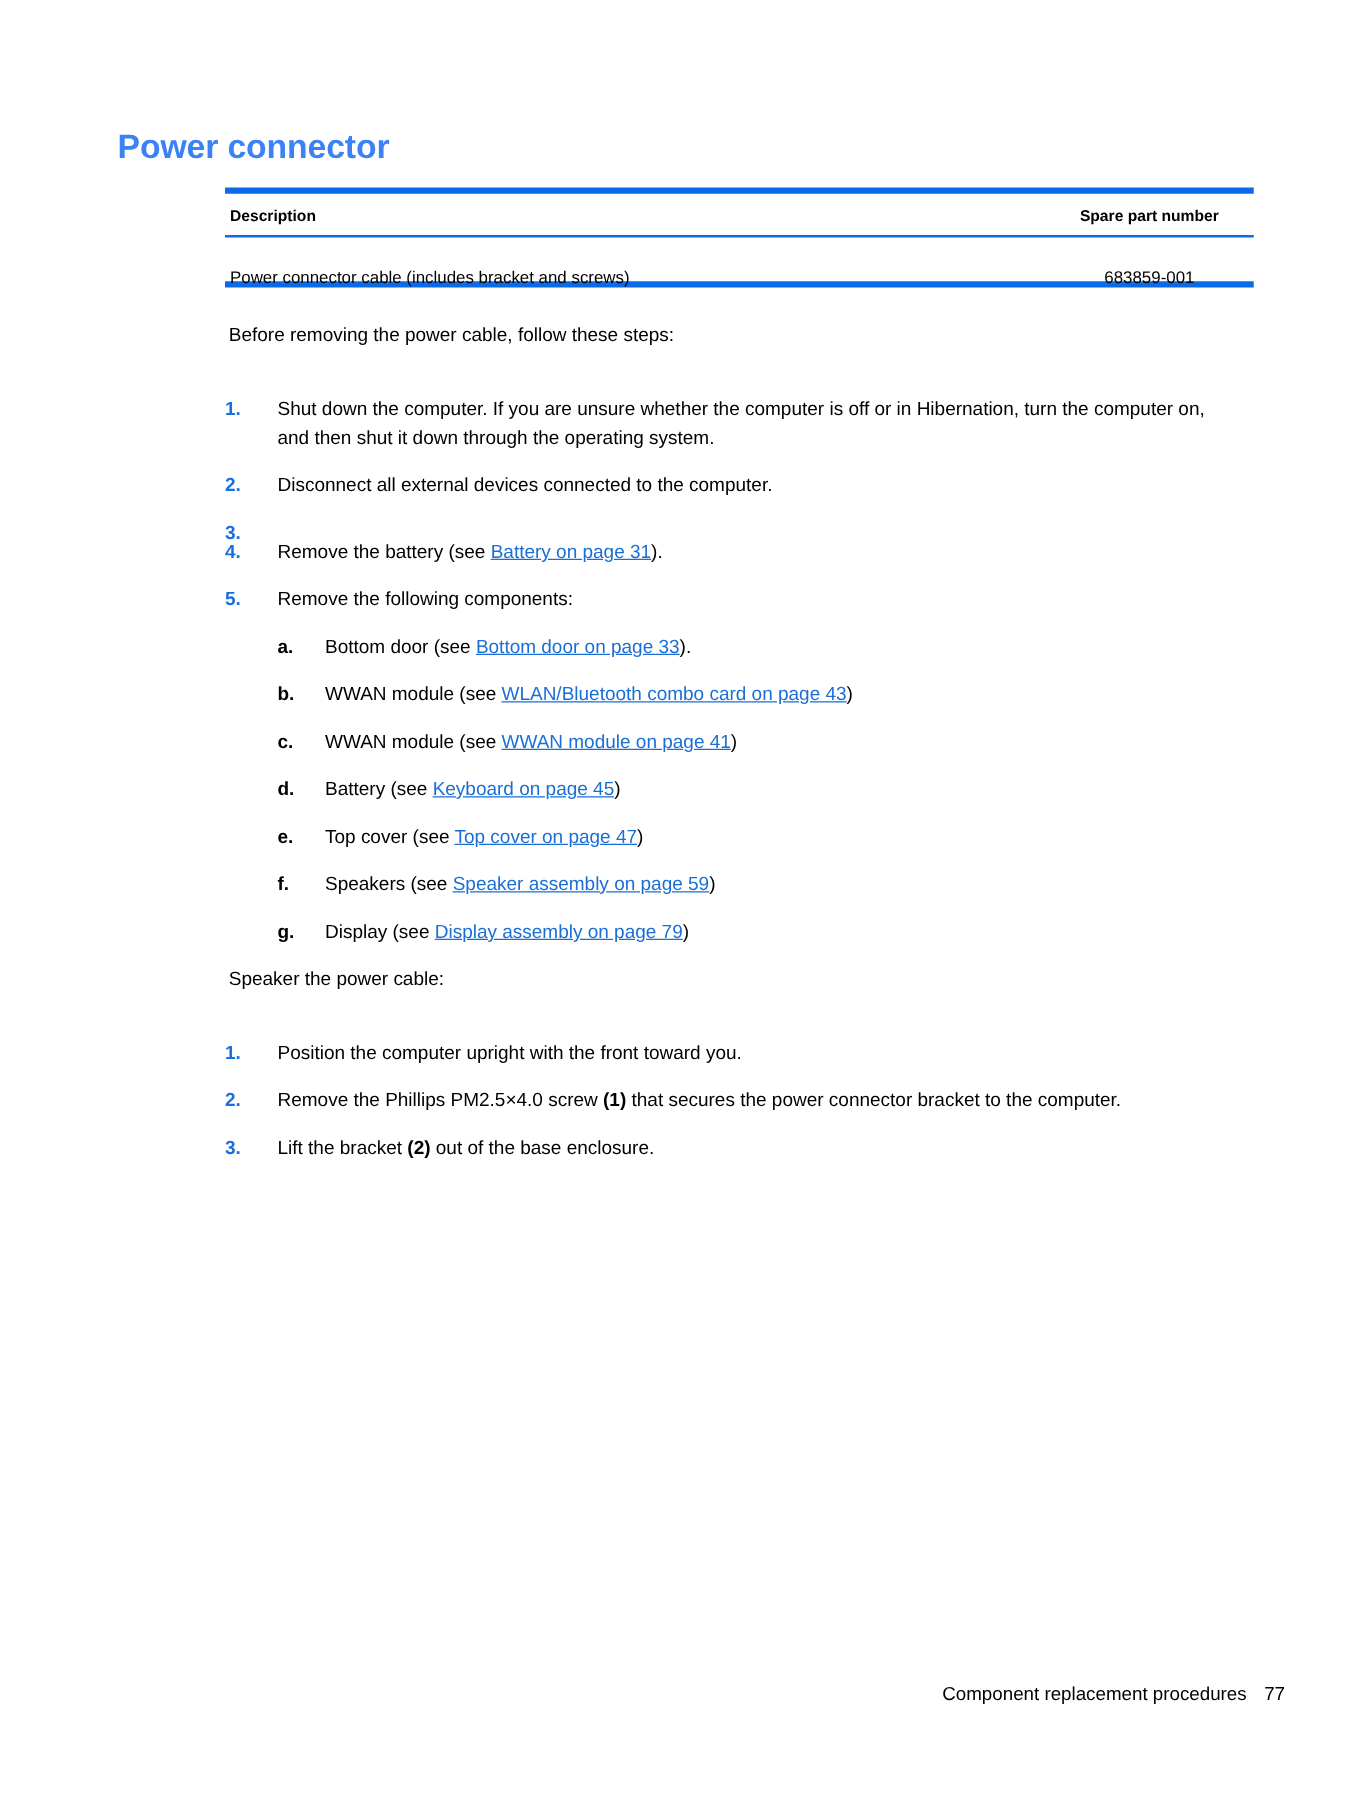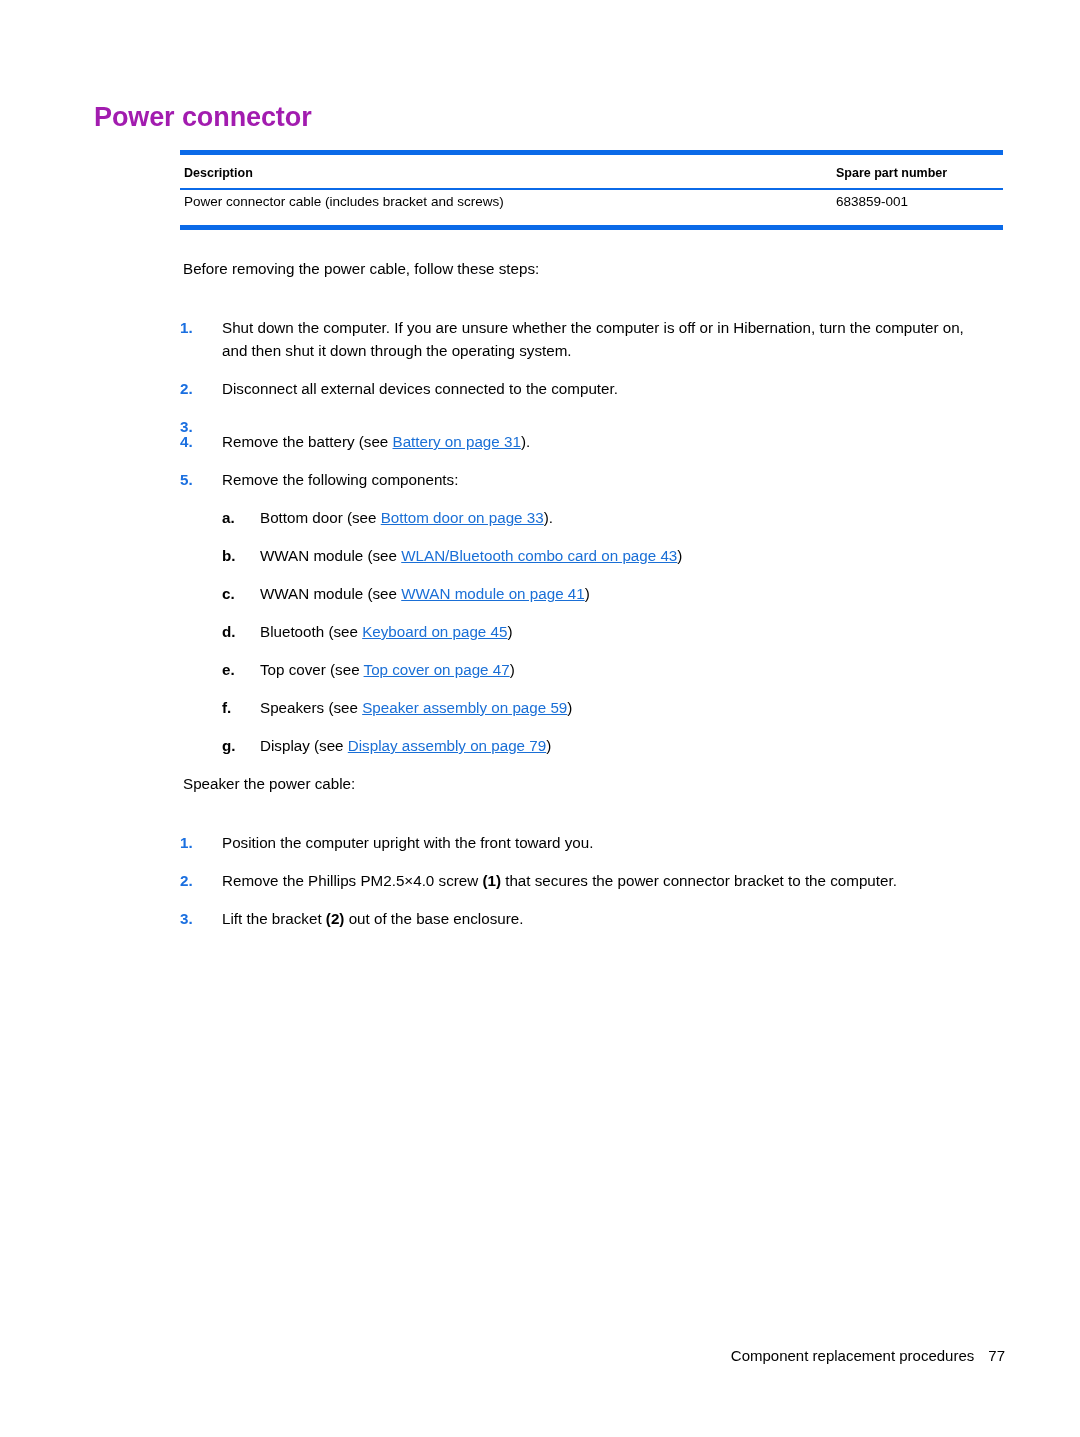--- a/index.html
+++ b/index.html
@@ -23,21 +23,21 @@
     overflow: hidden;
   }
 
   
   .section-title {
     position: absolute;
     left: 94px;
     top: 101px;
     font-size: 27px;
     font-weight: bold;
-    color: #a21caf;
+    color: #3b82f6;
     letter-spacing: -0.1px;
     line-height: 32px;
     white-space: nowrap;
   }
 
   
   .parts-table {
     position: absolute;
     left: 180px;
     top: 150px;
@@ -60,35 +60,36 @@
 
   .tcell-desc {
     width: 655px;
     padding-left: 4px;
     box-sizing: border-box;
   }
   .tcell-spn {
     flex: 1;
     padding-left: 1px;
     box-sizing: border-box;
+    text-align: center;
   }
   .header-row .tcell-desc,
   .header-row .tcell-spn {
     font-size: 12.5px;
     font-weight: bold;
     color: #000;
     padding-top: 11px;
     white-space: nowrap;
   }
   .body-row .tcell-desc,
   .body-row .tcell-spn {
     font-size: 13.5px;
     font-weight: normal;
     color: #000;
-    padding-top: 4px;
+    padding-top: 24px;
     white-space: nowrap;
   }
 
   
   .content {
     position: absolute;
     left: 0;
     top: 258px;
     width: 1036px;
   }
@@ -158,20 +159,21 @@
 
   
   .footer {
     position: absolute;
     left: 0;
     top: 1347px;
     width: 1005px;
     text-align: right;
     font-size: 15px;
     color: #000;
+    padding-left: 23px;
   }
   .footer .ftitle { margin-right: 14px; }
   .footer .fpage  { }
 </style>
 </head>
 <body>
 
 <div class="page">
 
   <div class="section-title">Power connector</div>
@@ -248,21 +250,21 @@
 
       <div class="aitem">
         <span class="marker">c.</span>
         <span>WWAN module (see </span><a class="xref">WWAN module on page 41</a><span>)</span>
       </div>
 
       <div class="gap-sub"></div>
 
       <div class="aitem">
         <span class="marker">d.</span>
-        <span>Bluetooth (see </span><a class="xref">Keyboard on page 45</a><span>)</span>
+        <span>Battery (see </span><a class="xref">Keyboard on page 45</a><span>)</span>
       </div>
 
       <div class="gap-sub"></div>
 
       <div class="aitem">
         <span class="marker">e.</span>
         <span>Top cover (see </span><a class="xref">Top cover on page 47</a><span>)</span>
       </div>
 
       <div class="gap-sub"></div>

